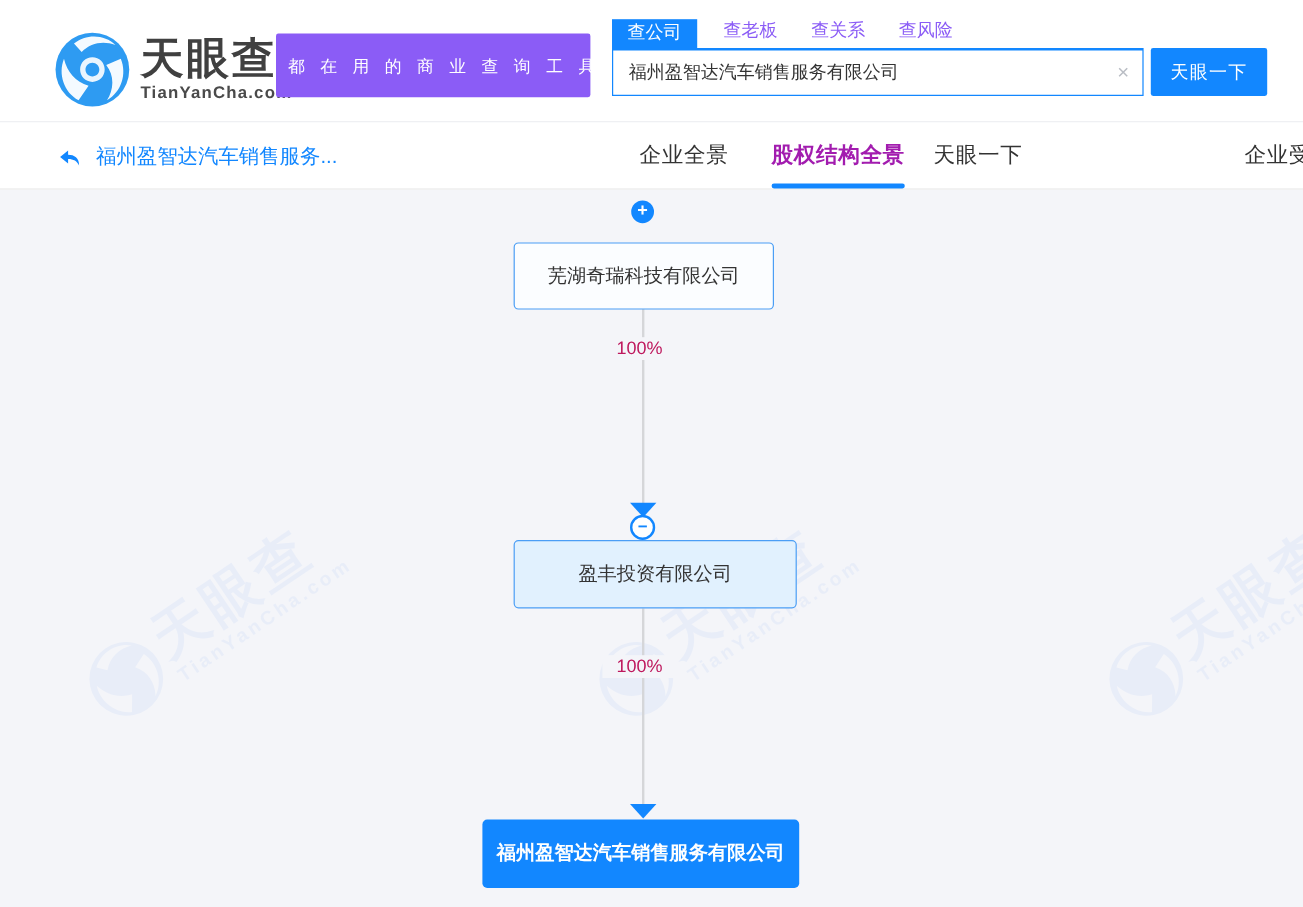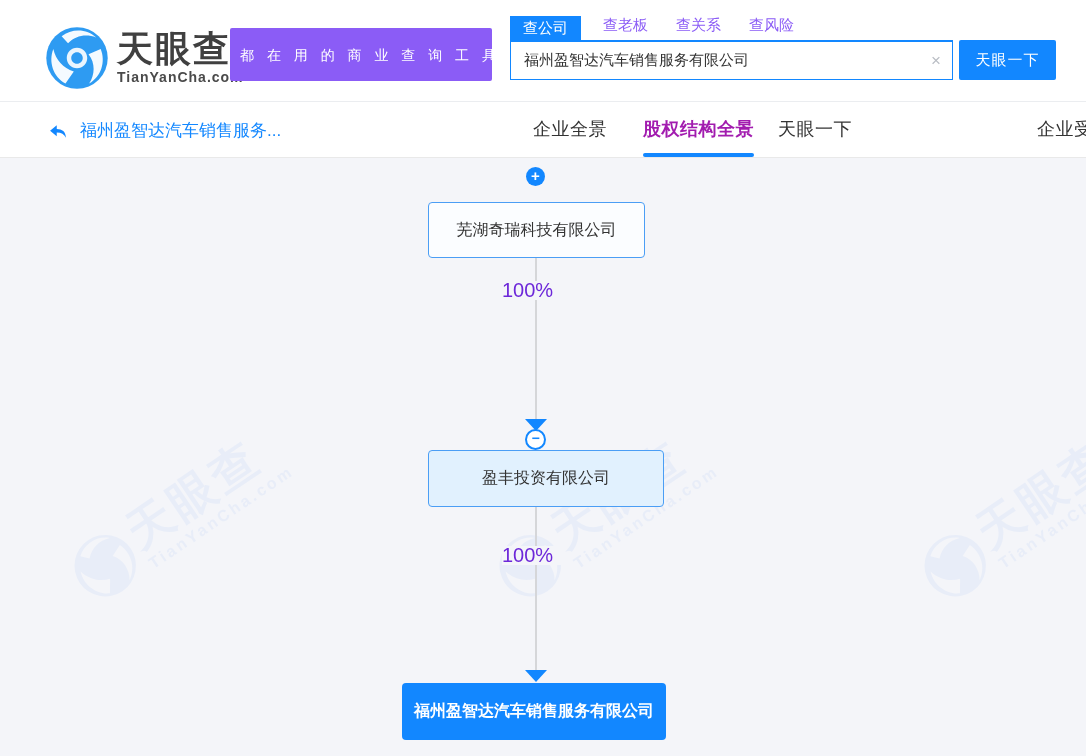--- a/index.html
+++ b/index.html
@@ -43,21 +43,21 @@
   
   .canvas{position:absolute;left:0;top:158px;width:1086px;height:598px;background:#f4f5f9;overflow:hidden;}
   .wm{position:absolute;width:250px;height:130px;transform:rotate(-34deg);color:#e8edf8;display:flex;align-items:flex-end;pointer-events:none;}
   .wm-icon{width:64px;height:64px;flex:none;margin-bottom:2px;}
   .wm-texts{margin-left:6px;display:flex;flex-direction:column;}
   .wm-cn{font-size:46px;font-weight:bold;letter-spacing:4px;line-height:48px;}
   .wm-en{font-size:16px;font-weight:bold;letter-spacing:3px;margin-top:2px;}
   .vline{position:absolute;width:2px;background:#d5d6d9;left:535px;}
   .line1{top:84px;height:178px;}
   .line2{top:349px;height:163px;}
-  .pct{position:absolute;left:502px;width:62px;font-size:20px;color:#6d28d9;
+  .pct{position:absolute;left:502px;width:62px;text-align:center;font-size:15px;color:#be185d;
     background:#f4f5f9;line-height:19px;}
   .pct1{top:123px;}
   .pct2{top:388px;}
   .arrow-down{position:absolute;width:0;height:0;border-left:11px solid transparent;border-right:11px solid transparent;
     border-top:12px solid #1287ff;left:525px;}
   .arrow1{top:261px;}
   .arrow2{top:512px;}
   .node{position:absolute;box-sizing:border-box;border-radius:4px;display:flex;align-items:center;justify-content:center;
     font-size:16px;color:#333;cursor:pointer;text-align:center;}
   .node-top{left:428px;top:28px;width:217px;height:56px;background:#fbfdff;border:1.5px solid #4b9ef5;margin-top:16px;}

